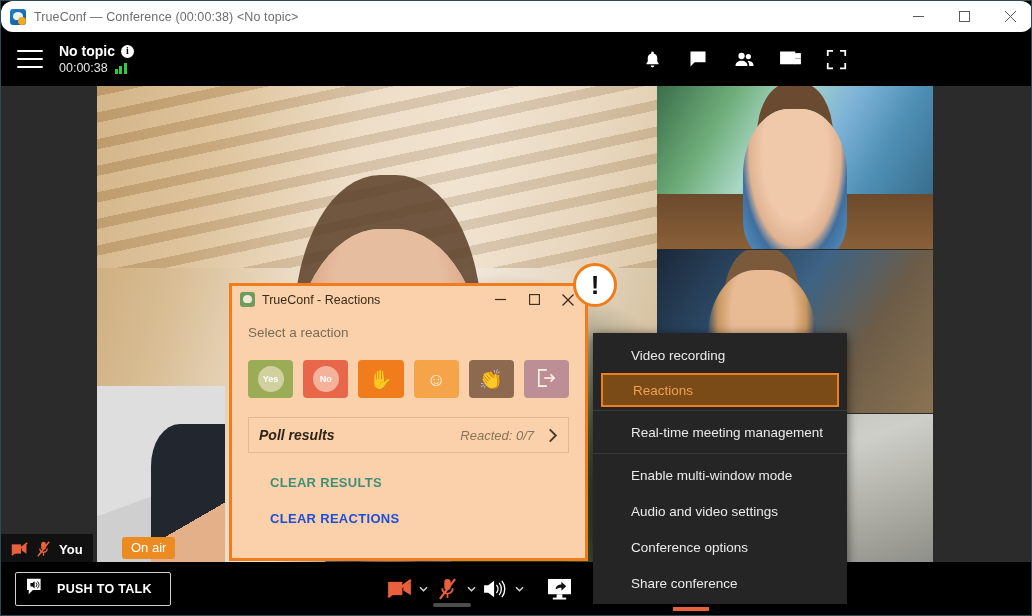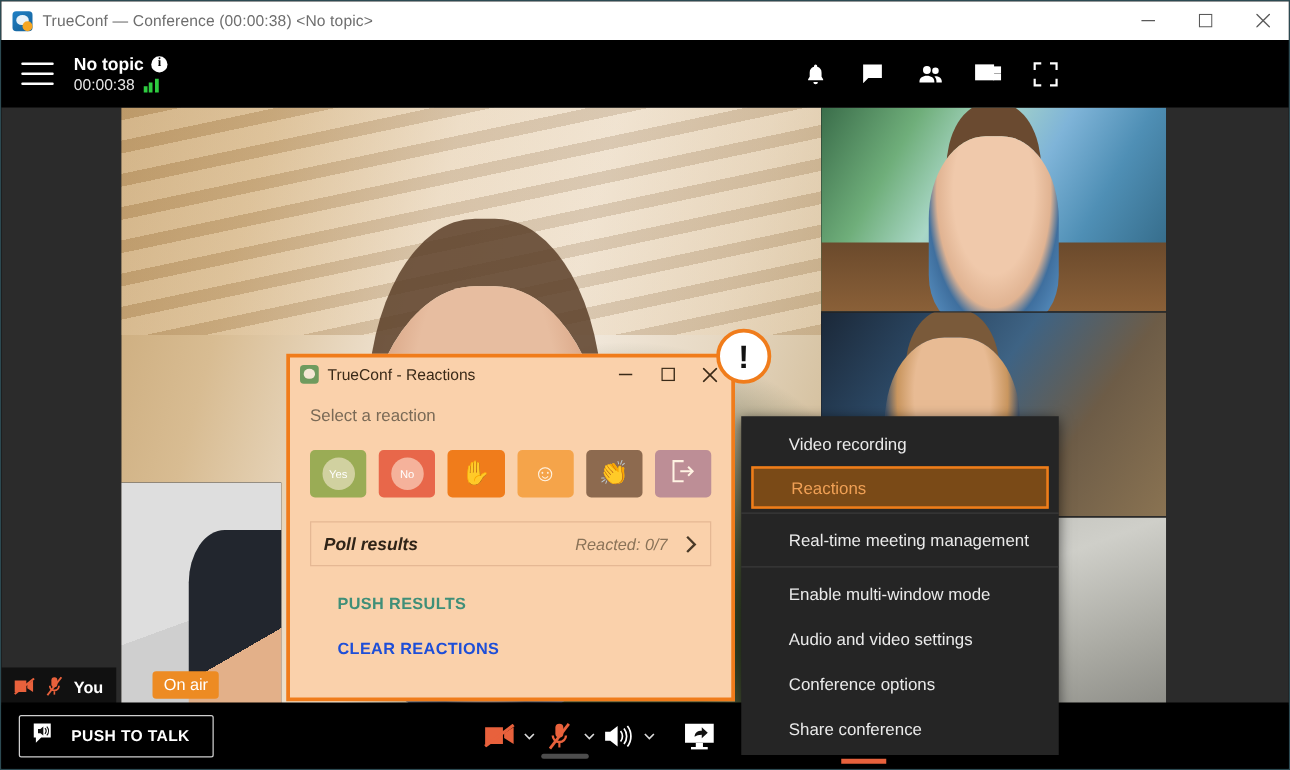--- a/index.html
+++ b/index.html
@@ -15,21 +15,21 @@
     background: #000;
     border: 1px solid #2c4a52;
     overflow: hidden;
   }
 
   
   .titlebar {
     position: absolute; left: 0; top: 0;
     width: 1032px; height: 31px;
     background: #ffffff;
-    display: flex; align-items: center;
+    display: flex; align-items: center; border-radius: 12px;
   }
   .tb-icon {
     width: 16px; height: 16px; margin-left: 9px; margin-right: 8px;
     border-radius: 3px;
     background: linear-gradient(145deg,#1f80c6,#145f96);
     position: relative; flex: none;
   }
   .tb-icon::before {
     content: ""; position: absolute; left: 3px; top: 3px;
     width: 10px; height: 8px; border-radius: 50% 50% 45% 45%;
@@ -271,21 +271,21 @@
   .reactions-row { display: flex; gap: 10px; margin-top: 20px; }
   .react-btn {
     width: 47px; height: 38px; border-radius: 4px;
     display: flex; align-items: center; justify-content: center;
     position: relative;
   }
   .react-pill {
     width: 26px; height: 26px; border-radius: 50%;
     background: rgba(255,240,222,0.55);
     display: flex; align-items: center; justify-content: center;
-    font-size: 9px; font-weight: normal; color: #fff;
+    font-size: 9px; font-weight: bold; color: #fff;
   }
   .react-glyph { font-size: 19px; line-height: 1; color: #fff3e3; }
 
   .poll {
     margin-top: 19px; height: 36px;
     border: 1px solid #e5b894;
     display: flex; align-items: center; padding: 0 10px; font-style: italic;
   }
   .poll-title { font-size: 14px; font-weight: bold; color: #2f2418; }
   .poll-right { margin-left: auto; display: flex; align-items: center; gap: 14px; }
@@ -583,21 +583,21 @@
           <span class="poll-count">Reacted: 0/7</span>
           <span class="poll-chev">
             <svg width="10" height="15" viewBox="0 0 10 16" fill="none" stroke="currentColor" stroke-width="2">
                 <polyline points="1.5,1.5 8,8 1.5,14.5"></polyline>
               </svg>
           </span>
         </span>
       </div>
 
       <div class="links">
-        <div class="link-share">PUSH RESULTS</div>
+        <div class="link-share">CLEAR RESULTS</div>
         <div class="link-clear">CLEAR REACTIONS</div>
       </div>
     </div>
   </div>
 
   <div class="badge">!</div>
 
 </div>
 
 </body></html>

